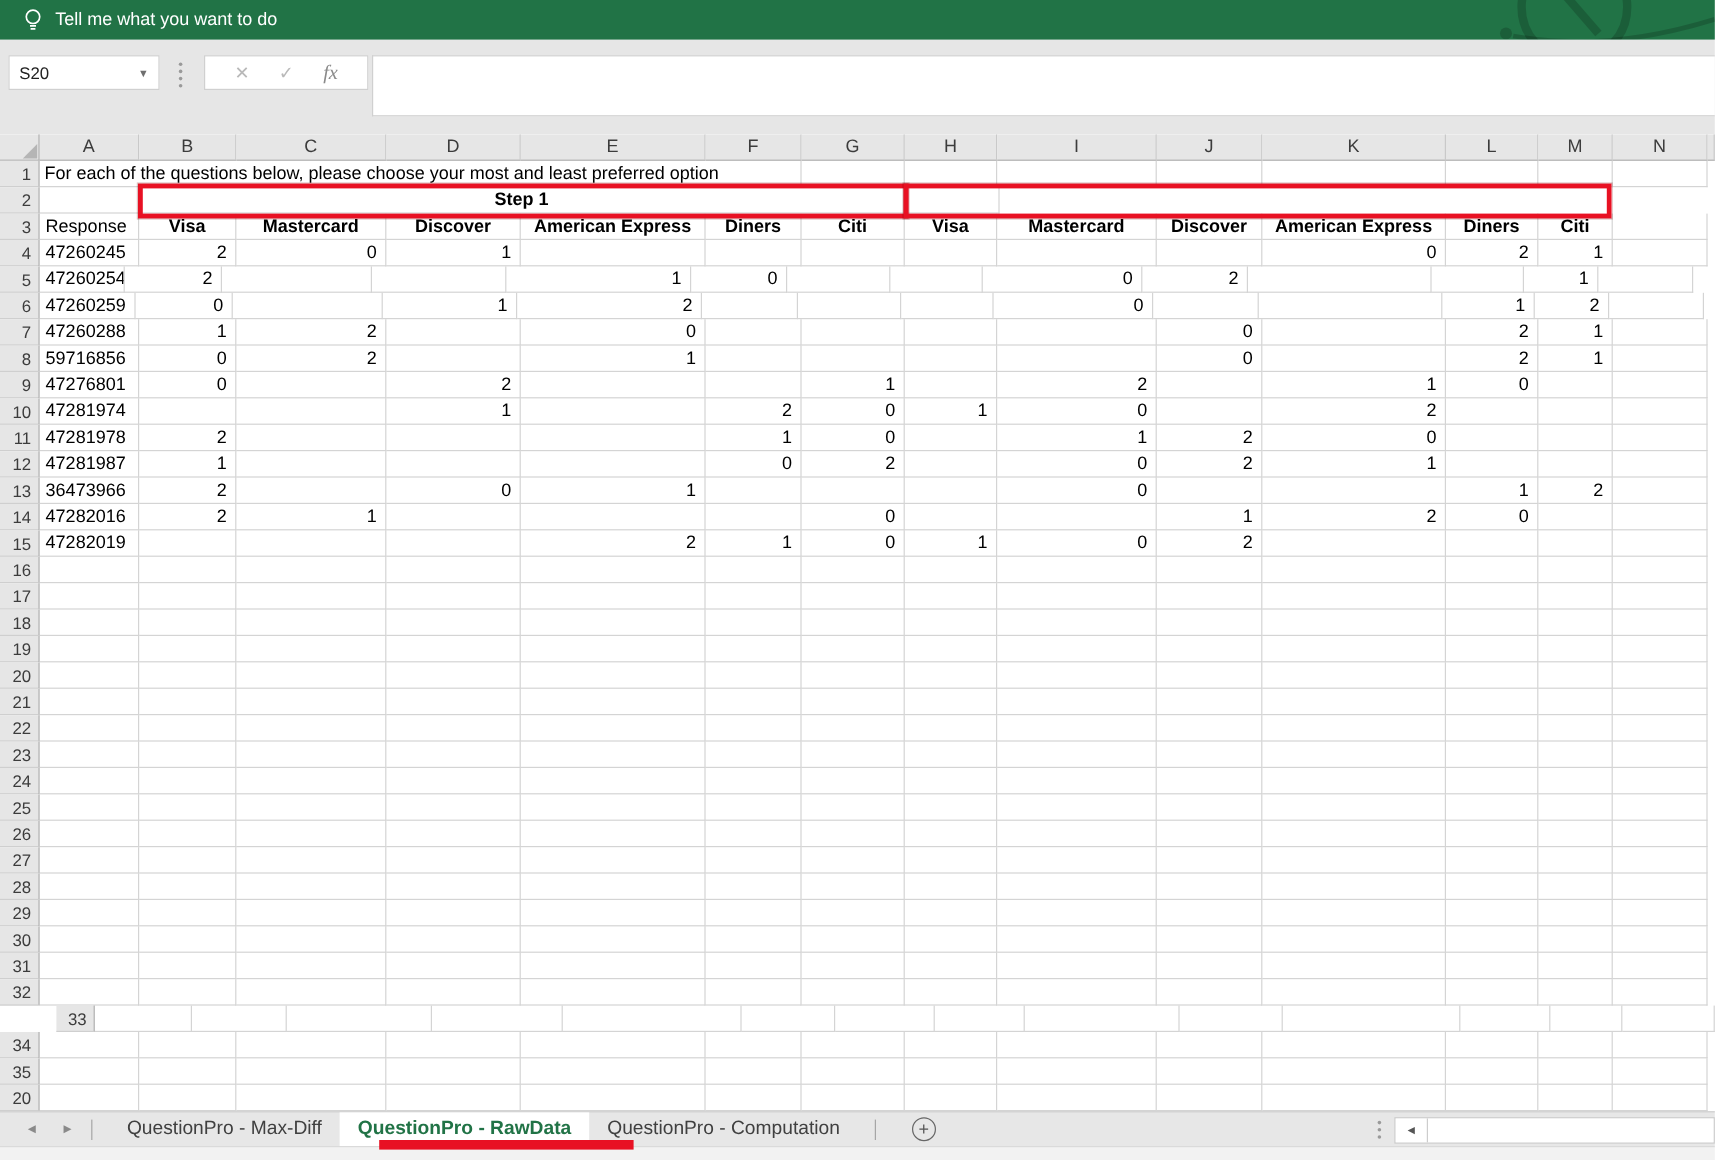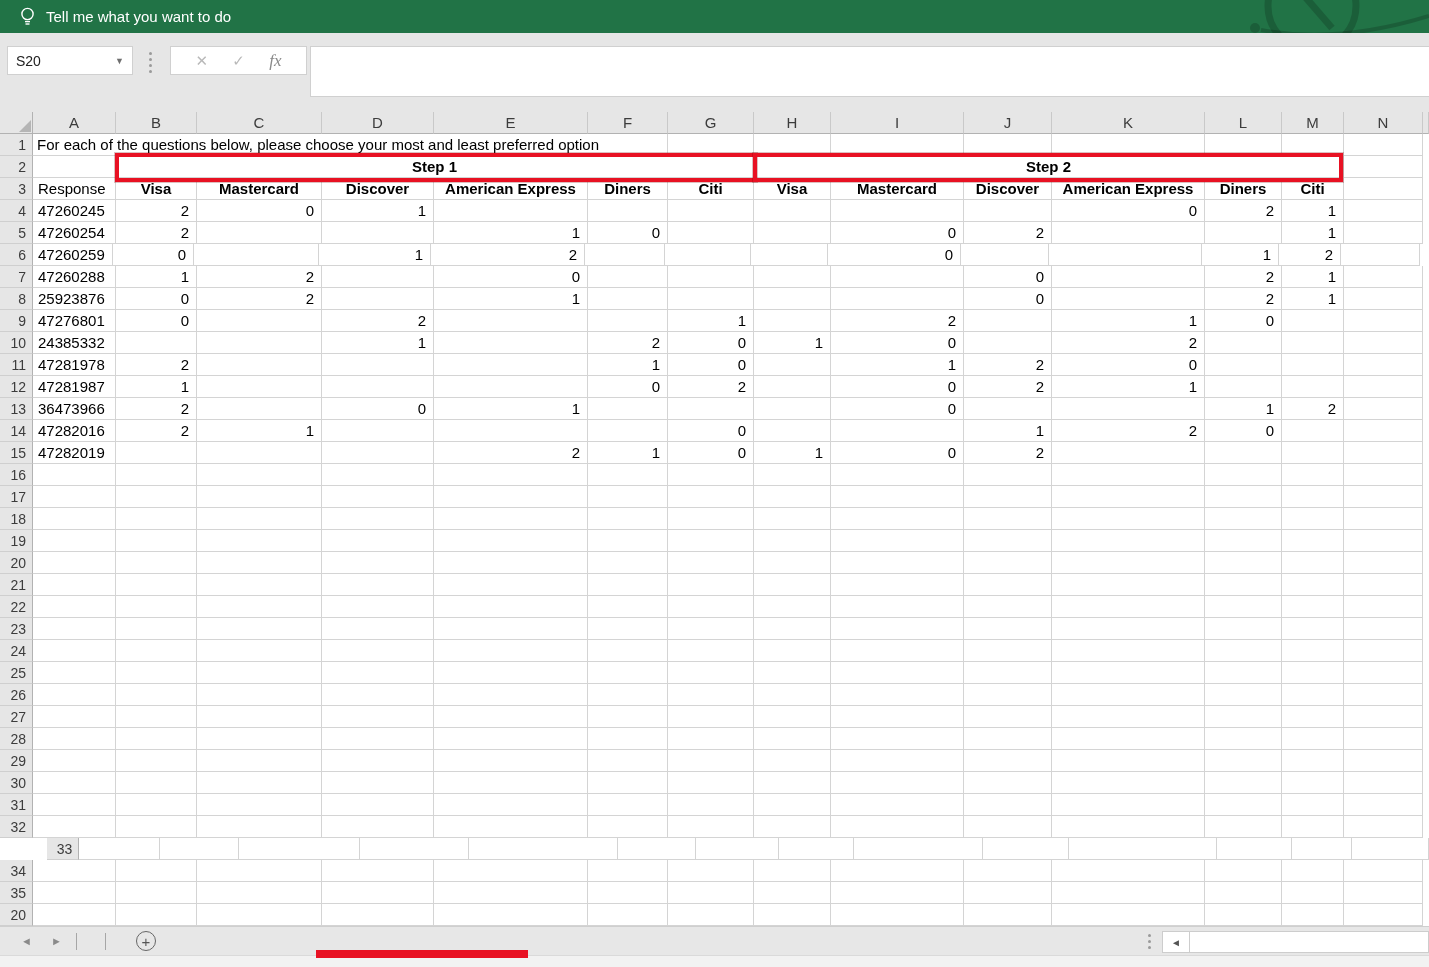--- a/index.html
+++ b/index.html
@@ -184,21 +184,20 @@
         <div class="cell" style="width: 77px;"></div>
         <div class="cell" style="width: 62px;"></div>
         <div class="cell" style="width: 79px;"></div>
         <div class="row1-text">For each of the questions below, please choose your most and least preferred option</div>
         <div class="sliver-body"></div>
       </div>
       <div class="sheet-row">
         <div class="rowhdr" style="width: 33px;">2</div>
         <div class="cell" style="width: 83px;"></div>
         <div class="cell step" style="width: 638px;">Step 1</div>
-        <div class="cell step" style="width: 590px;">Step 2</div>
         <div class="cell" style="width: 79px;"></div>
         <div class="sliver-body"></div>
       </div>
       <div class="sheet-row">
         <div class="rowhdr" style="width: 33px;">3</div>
         <div class="cell id" style="width: 83px;">Response</div>
         <div class="cell brand" style="width: 81px;">Visa</div>
         <div class="cell brand" style="width: 125px;">Mastercard</div>
         <div class="cell brand" style="width: 112px;">Discover</div>
         <div class="cell brand" style="width: 154px;">American Express</div>
@@ -226,21 +225,21 @@
         <div class="cell num" style="width: 133px;"></div>
         <div class="cell num" style="width: 88px;"></div>
         <div class="cell num" style="width: 153px;">0</div>
         <div class="cell num" style="width: 77px;">2</div>
         <div class="cell num" style="width: 62px;">1</div>
         <div class="cell" style="width: 79px;"></div>
         <div class="sliver-body"></div>
       </div>
       <div class="sheet-row">
         <div class="rowhdr" style="width: 33px;">5</div>
-        <div class="cell id" style="width: 83px;">47260254</div>
+        <div class="cell id" style="width: 71px;">47260254</div>
         <div class="cell num" style="width: 81px;">2</div>
         <div class="cell num" style="width: 125px;"></div>
         <div class="cell num" style="width: 112px;"></div>
         <div class="cell num" style="width: 154px;">1</div>
         <div class="cell num" style="width: 80px;">0</div>
         <div class="cell num" style="width: 86px;"></div>
         <div class="cell num" style="width: 77px;"></div>
         <div class="cell num" style="width: 133px;">0</div>
         <div class="cell num" style="width: 88px;">2</div>
         <div class="cell num" style="width: 153px;"></div>
@@ -280,21 +279,21 @@
         <div class="cell num" style="width: 133px;"></div>
         <div class="cell num" style="width: 88px;">0</div>
         <div class="cell num" style="width: 153px;"></div>
         <div class="cell num" style="width: 77px;">2</div>
         <div class="cell num" style="width: 62px;">1</div>
         <div class="cell" style="width: 79px;"></div>
         <div class="sliver-body"></div>
       </div>
       <div class="sheet-row">
         <div class="rowhdr" style="width: 33px;">8</div>
-        <div class="cell id" style="width: 83px;">25923876</div>
+        <div class="cell id" style="width: 83px;">59716856</div>
         <div class="cell num" style="width: 81px;">0</div>
         <div class="cell num" style="width: 125px;">2</div>
         <div class="cell num" style="width: 112px;"></div>
         <div class="cell num" style="width: 154px;">1</div>
         <div class="cell num" style="width: 80px;"></div>
         <div class="cell num" style="width: 86px;"></div>
         <div class="cell num" style="width: 77px;"></div>
         <div class="cell num" style="width: 133px;"></div>
         <div class="cell num" style="width: 88px;">0</div>
         <div class="cell num" style="width: 153px;"></div>
@@ -316,21 +315,21 @@
         <div class="cell num" style="width: 133px;">2</div>
         <div class="cell num" style="width: 88px;"></div>
         <div class="cell num" style="width: 153px;">1</div>
         <div class="cell num" style="width: 77px;">0</div>
         <div class="cell num" style="width: 62px;"></div>
         <div class="cell" style="width: 79px;"></div>
         <div class="sliver-body"></div>
       </div>
       <div class="sheet-row">
         <div class="rowhdr" style="width: 33px;">10</div>
-        <div class="cell id" style="width: 83px;">24385332</div>
+        <div class="cell id" style="width: 83px;">47281974</div>
         <div class="cell num" style="width: 81px;"></div>
         <div class="cell num" style="width: 125px;"></div>
         <div class="cell num" style="width: 112px;">1</div>
         <div class="cell num" style="width: 154px;"></div>
         <div class="cell num" style="width: 80px;">2</div>
         <div class="cell num" style="width: 86px;">0</div>
         <div class="cell num" style="width: 77px;">1</div>
         <div class="cell num" style="width: 133px;">0</div>
         <div class="cell num" style="width: 88px;"></div>
         <div class="cell num" style="width: 153px;">2</div>
@@ -808,20 +807,25 @@
         <div class="sliver-body"></div>
       </div>
     </div>
 
   <div class="tabbar">
     <div class="tab-nav">
       <span>◄</span>
       <span>►</span>
     </div>
     <div class="vdiv"></div>
+    <div id="tabs" style="display:flex;align-items:center;height:100%">
+        <div class="tab">QuestionPro - Max-Diff</div>
+        <div class="tab active">QuestionPro - RawData</div>
+        <div class="tab">QuestionPro - Computation</div>
+      </div>
     <div class="vdiv"></div>
     <div class="add-sheet">+</div>
     <div class="tab-underline"></div>
     <div class="hs-dots">
         <i></i>
         <i></i>
         <i></i>
       </div>
     <div class="hs-track">
       <div class="hs-btn">◄</div>

